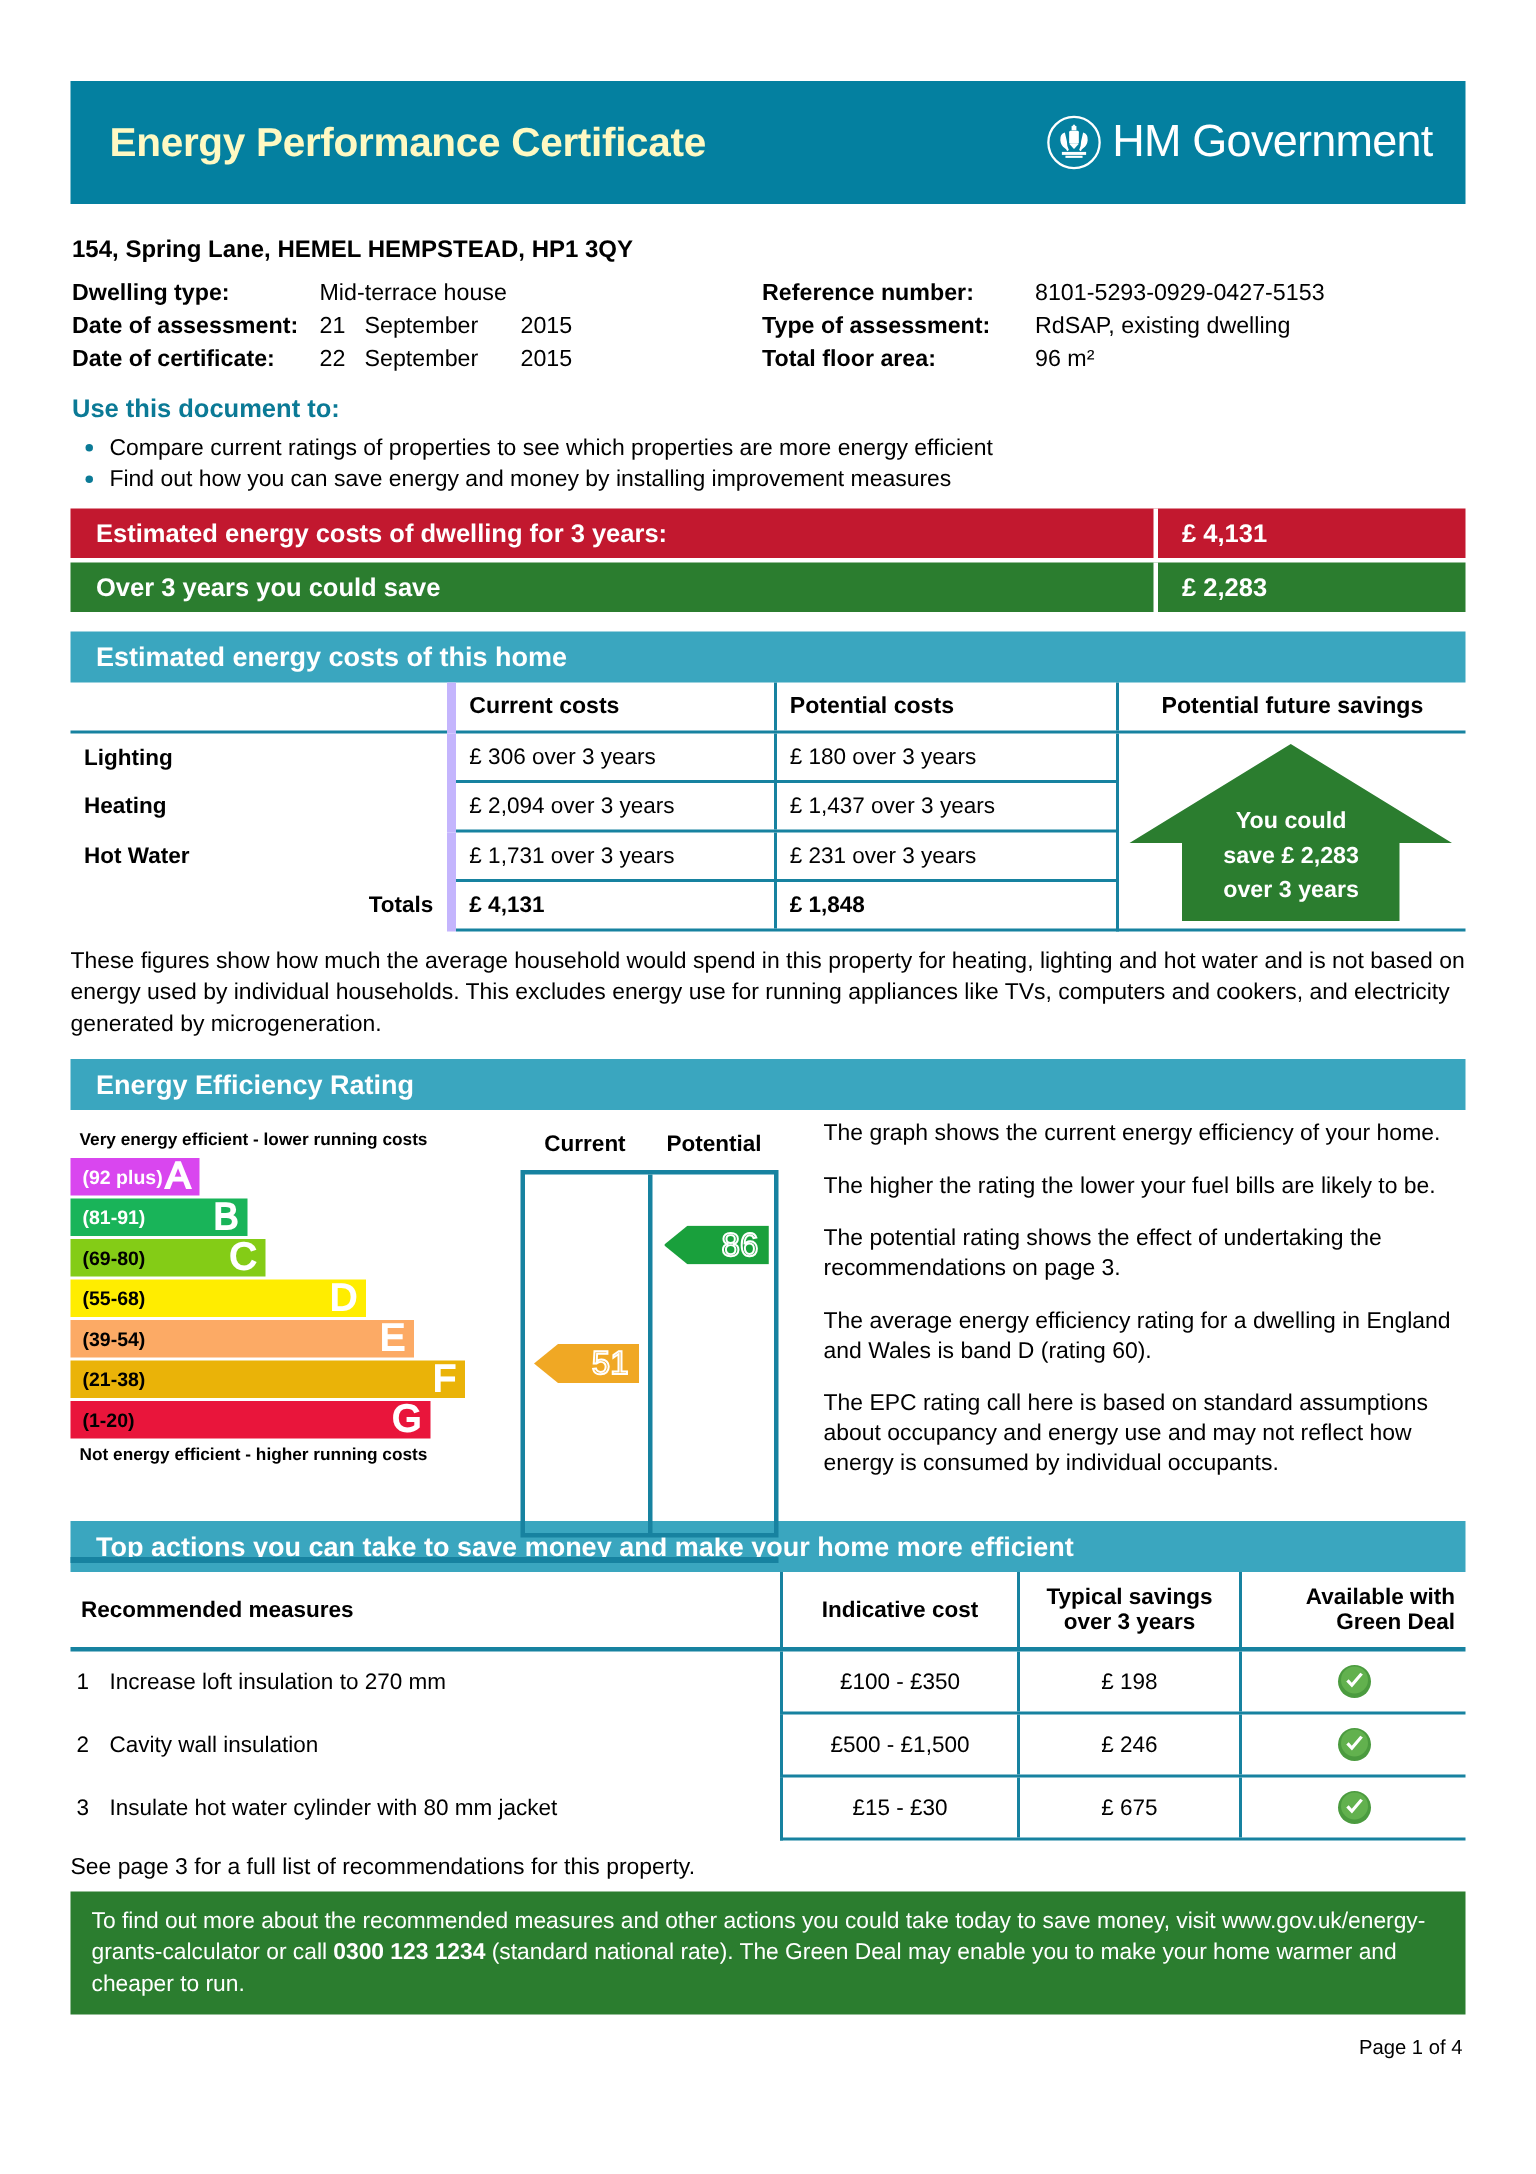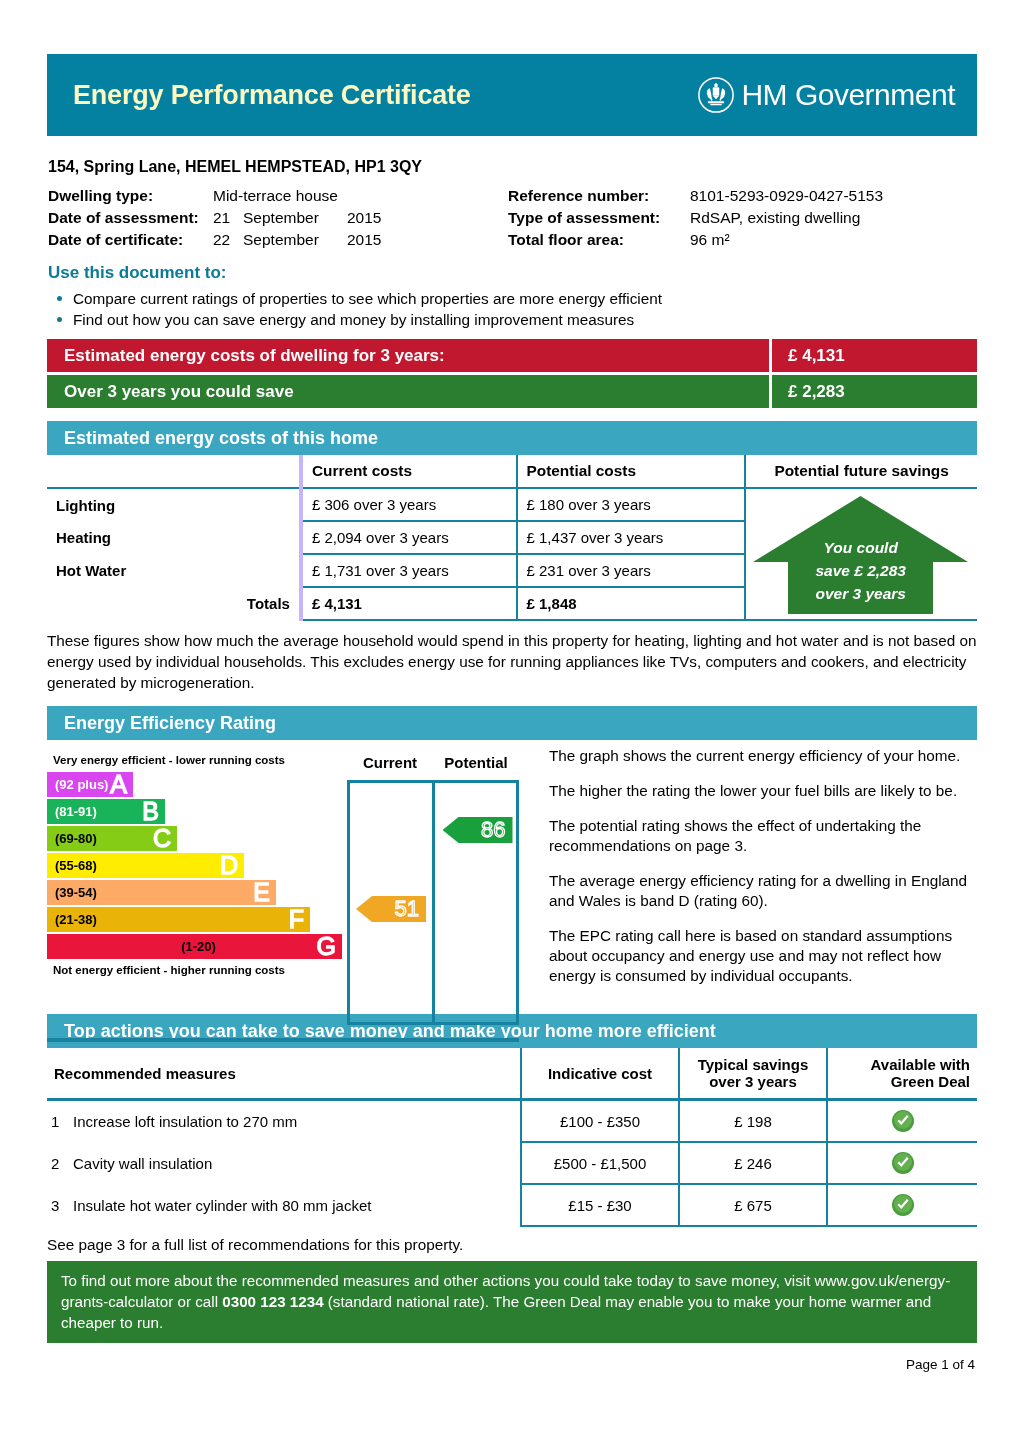--- a/index.html
+++ b/index.html
@@ -135,35 +135,34 @@
   }
   table.costs th, table.costs td {
     border-bottom: 2px solid #1782a0;
     padding: 7px 9px;
     text-align: left;
     vertical-align: middle;
     height: 32px;
   }
   table.costs th { font-weight: bold; font-size: 15.4px; }
   table.costs .c1 { width: 252px; border-bottom: none; }
-  table.costs .c2 { width: 214px; border-left: 4px solid #c4b5fd; }
+  table.costs .c2 { width: 214px; border-left: 6px solid #c4b5fd; }
   table.costs .c3 { width: 227px; border-left: 2px solid #1782a0; }
   table.costs .c4 { width: 229px; border-left: 2px solid #1782a0; text-align: center; }
   table.costs thead th { border-bottom: 2px solid #1782a0; }
   table.costs thead .c1 { border-bottom: 2px solid #1782a0; }
   table.costs td.rowlab { font-weight: bold; }
   table.costs td.totlab { font-weight: bold; text-align: right; }
   table.costs td.totval { font-weight: bold; }
   .savecell {
     border-left: 2px solid #1782a0;
     vertical-align: top;
     padding: 0 !important;
     position: relative;
     height: auto;
-    font-style: italic;
   }
   .house {
     width: 229px; height: 128px;
     position: relative;
   }
   .house svg { display: block; }
   .house .htext {
     position: absolute;
     left: 0; right: 0; top: 46px;
     text-align: center;
@@ -223,21 +222,21 @@
   .band .ltr span {
     color: transparent;
     -webkit-text-stroke: 1.4px #ffffff;
   }
   .bandA { width: 86px;  background: #d946ef; }
   .bandB { width: 118px; background: #19b459; }
   .bandC { width: 130px; background: #84cc16; }
   .bandD { width: 197px; background: #ffed00; }
   .bandE { width: 229px; background: #fcaa65; }
   .bandF { width: 263px; background: #eab308; }
-  .bandG { width: 295px; background: #e9153b; justify-content: center; }
+  .bandG { width: 240px; background: #e9153b; }
   .bandA .rng, .bandB .rng { color: #ffffff; }
   .colhdr {
     display: flex;
     position: absolute;
     left: 300px; top: 8px;
     width: 172px; height: 26px;
   }
   .colhdr div {
     flex: 1;
     text-align: center;

